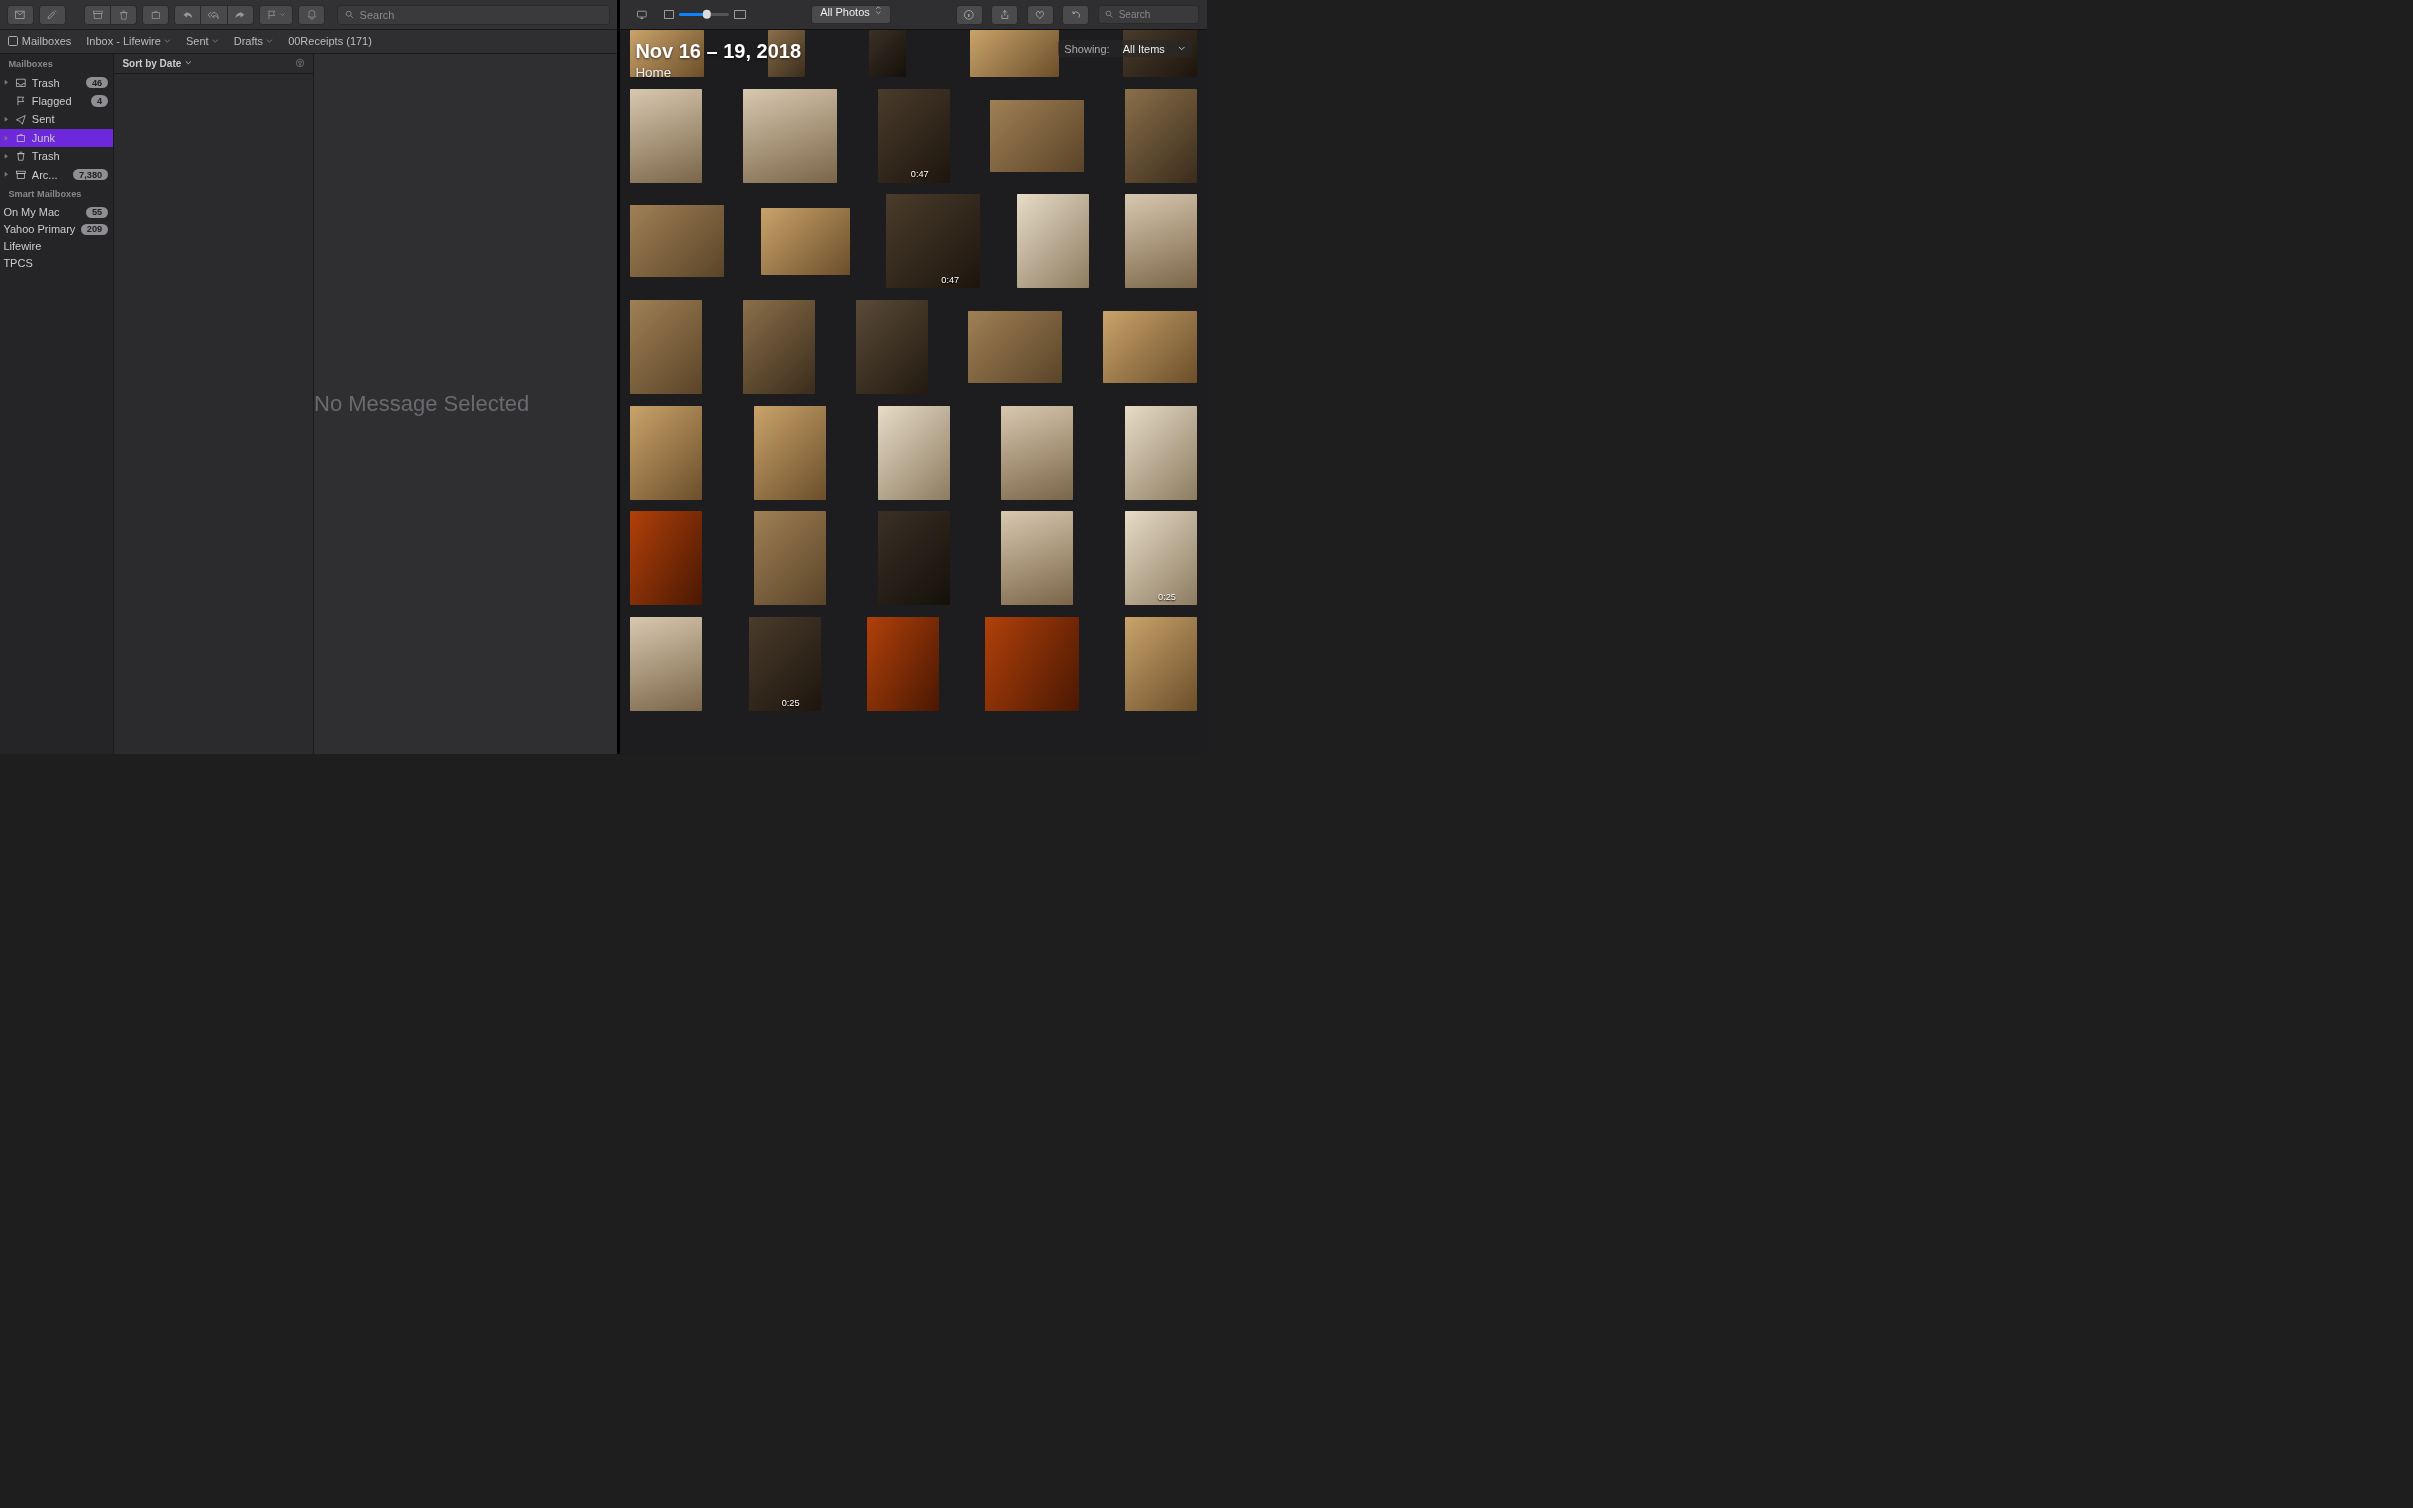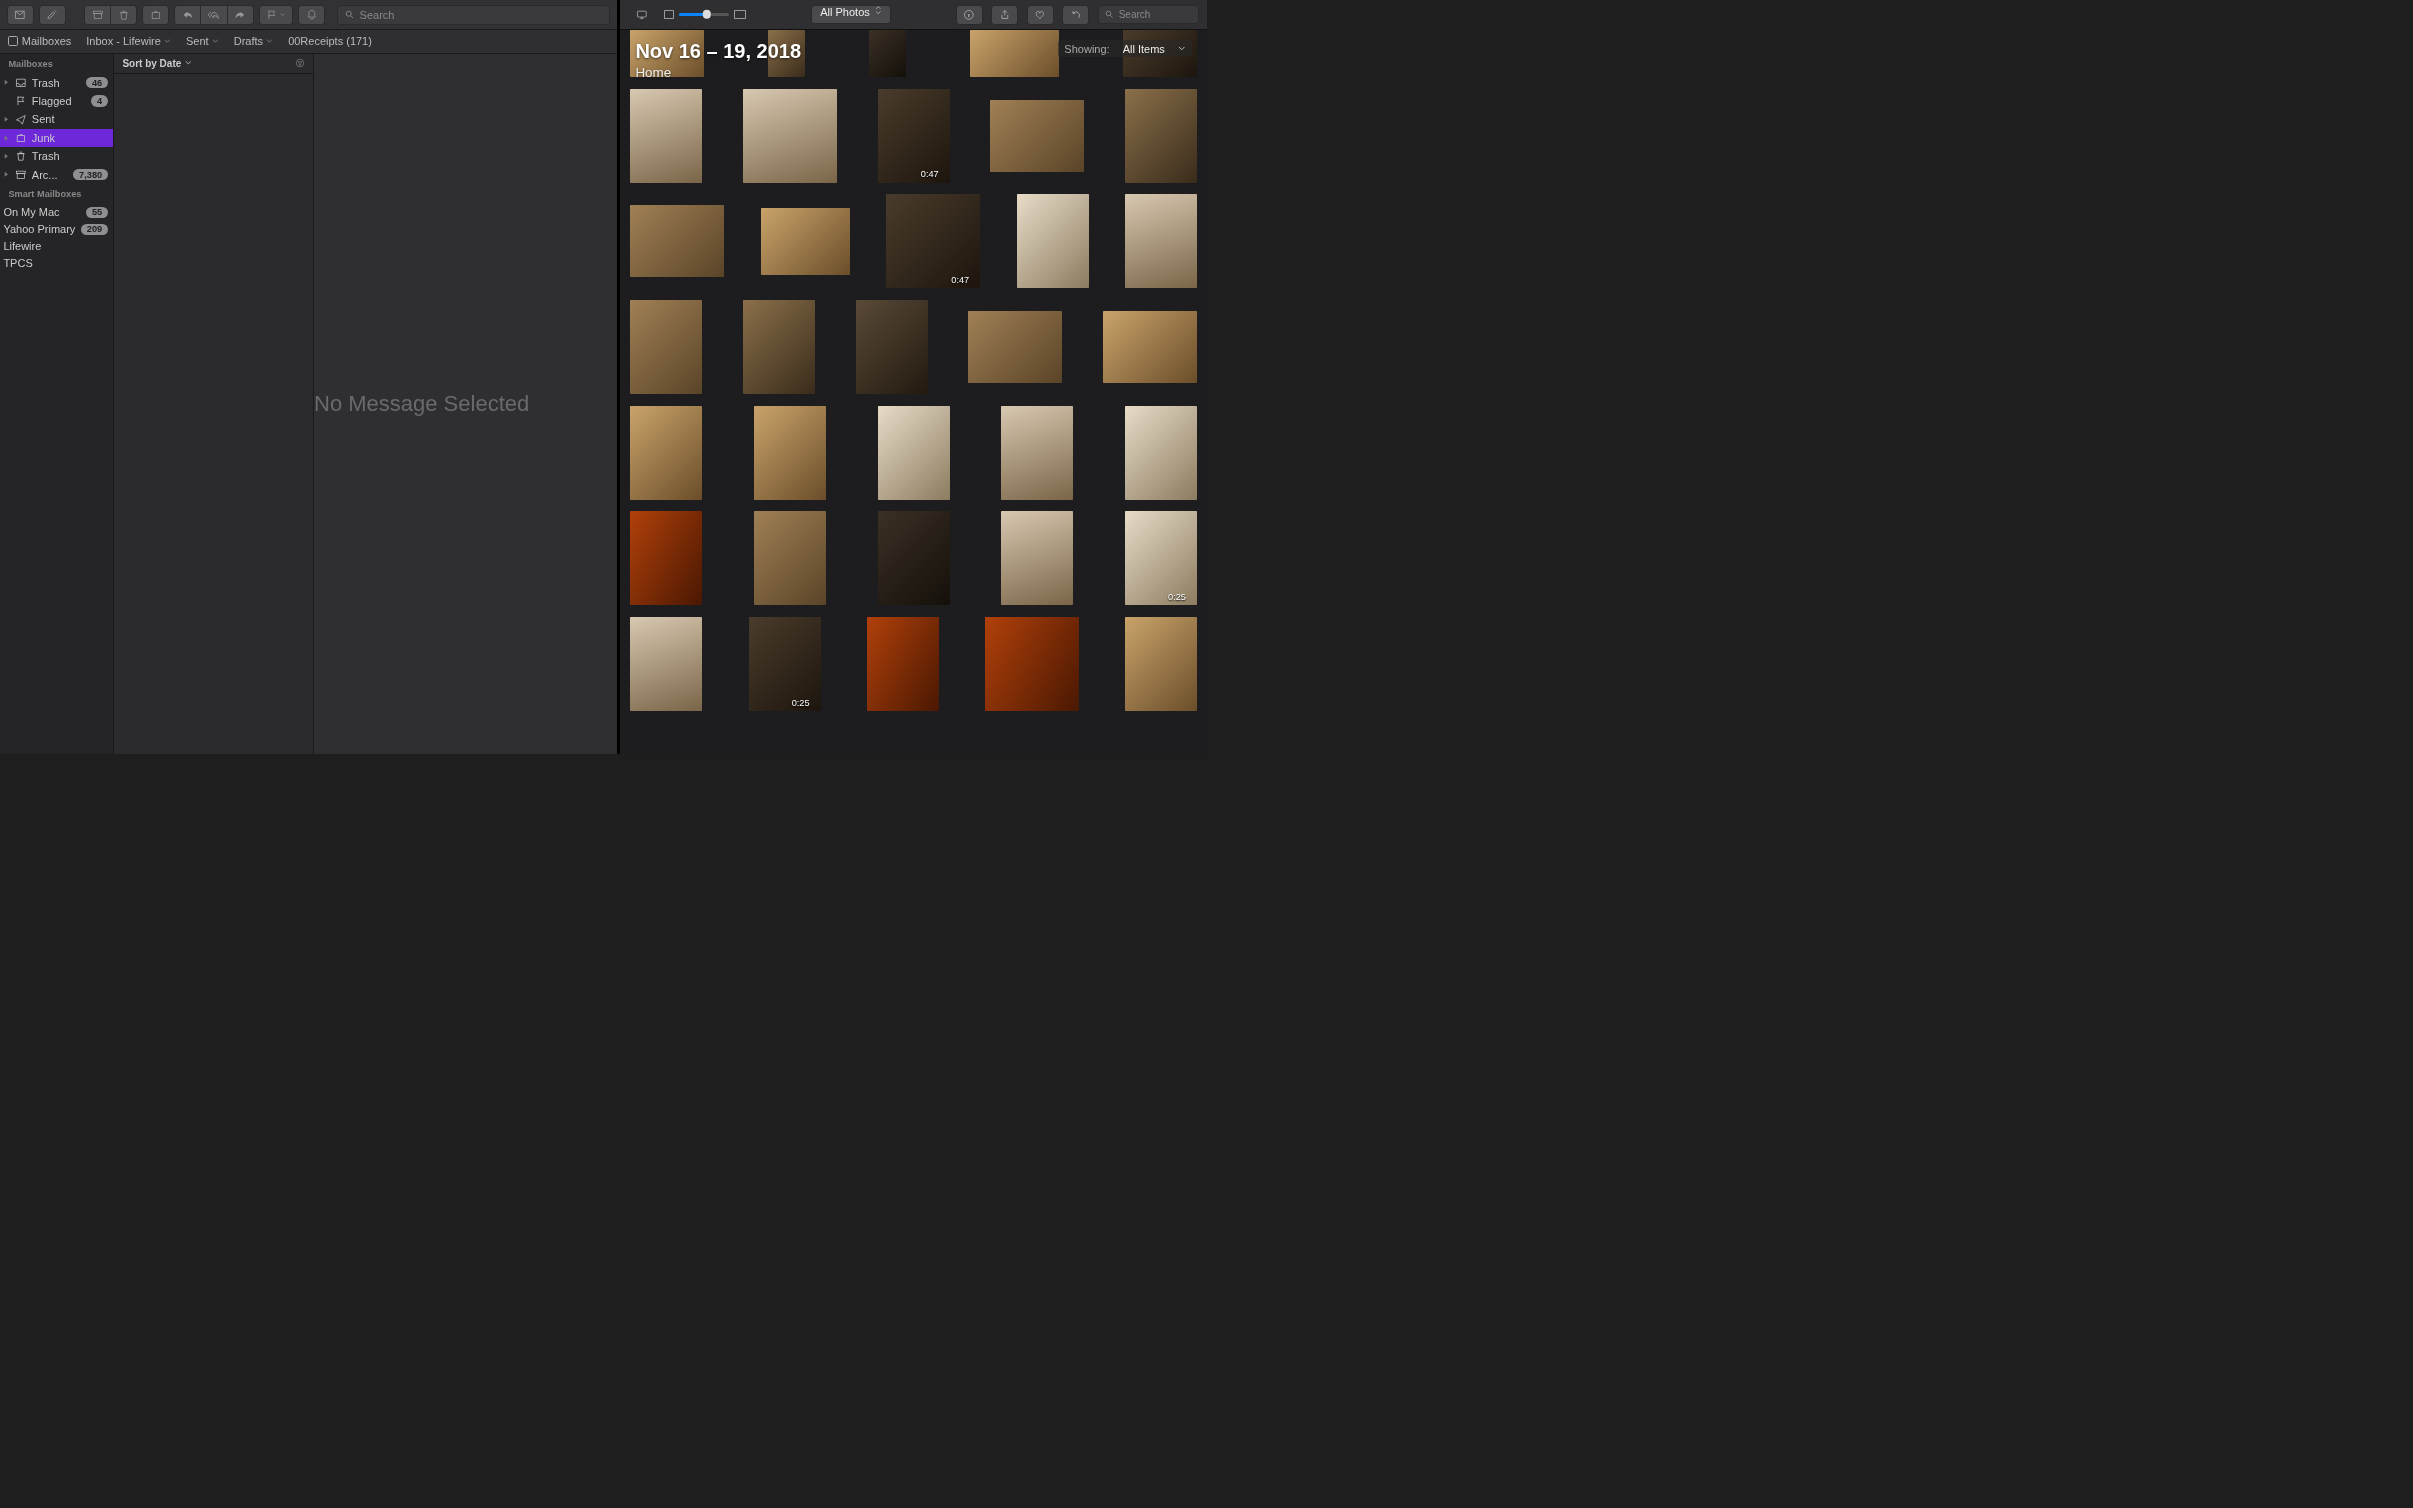--- a/index.html
+++ b/index.html
@@ -65,21 +65,21 @@
 .ph-title { font-size: 20px; font-weight: 700; color: #fff; text-shadow: 0 0.8px 2.5px rgba(0,0,0,.6); }
 .ph-subtitle { font-size: 13.4px; font-weight: 500; color: #eee; text-shadow: 0 0.8px 2.5px rgba(0,0,0,.6); margin-top: 1.7px; }
 .showing { display: flex; align-items: center; gap: 13px; color: #eee; font-size: 11px; background: rgba(40,40,40,.6); padding: 2.5px 6.7px; border-radius: 3.4px; pointer-events: auto; }
 .showing .lbl { color: #aaa; }
 .showing svg { width: 7.5px; height: 7.5px; fill: #ccc; }
 
 .photos-grid { flex: 1; overflow: hidden; padding: 0px 10px 0; }
 .grid-row { display: flex; justify-content: space-between; align-items: center; margin-bottom: 11.7px;}
 .grid-row.first { height: 47px; align-items: flex-start; margin-bottom: 11.7px; }
 .thumb { background: #333; position: relative; overflow: hidden; border-radius: 0.8px; }
-.thumb .dur { position: absolute; right: 11px; bottom: 3.4px; font-size: 9.2px; color: #fff; font-weight: 500; text-shadow: 0 0.8px 1.7px #000; }
+.thumb .dur { position: absolute; right: 21px; bottom: 3.4px; font-size: 9.2px; color: #fff; font-weight: 500; text-shadow: 0 0.8px 1.7px #000; }
 .t2 { background: linear-gradient(135deg,#8a6f4a,#3a2c1b); }
 .t3 { background: linear-gradient(135deg,#4a3c2c,#1d150d); }
 .t4 { background: linear-gradient(135deg,#a08055,#5a4428); }
 .t5 { background: linear-gradient(135deg,#c9a36a,#6b4e2a); }
 .t6 { background: linear-gradient(160deg,#d8c8b0,#7a6548); }
 .t7 { background: linear-gradient(135deg,#3b3026,#141009); }
 .t8 { background: linear-gradient(120deg,#b1400a,#4a1802); }
 .t9 { background: linear-gradient(135deg,#e8dcc8,#8c7c60); }
 .t10{ background: linear-gradient(135deg,#5a4a38,#221a10); }
 

